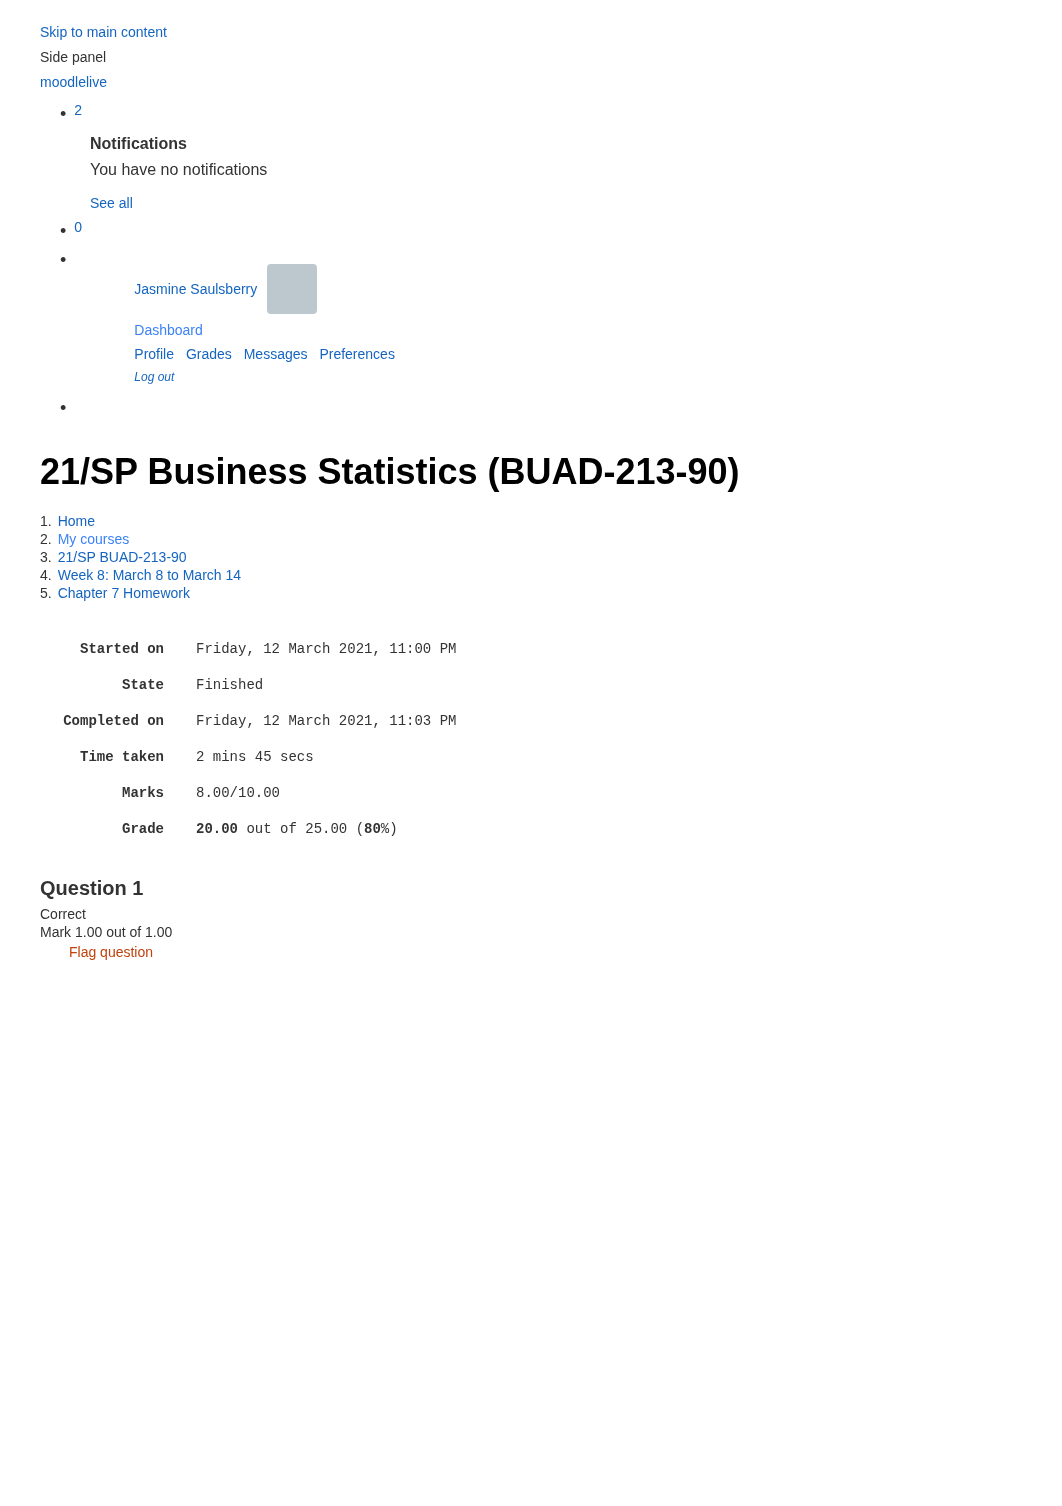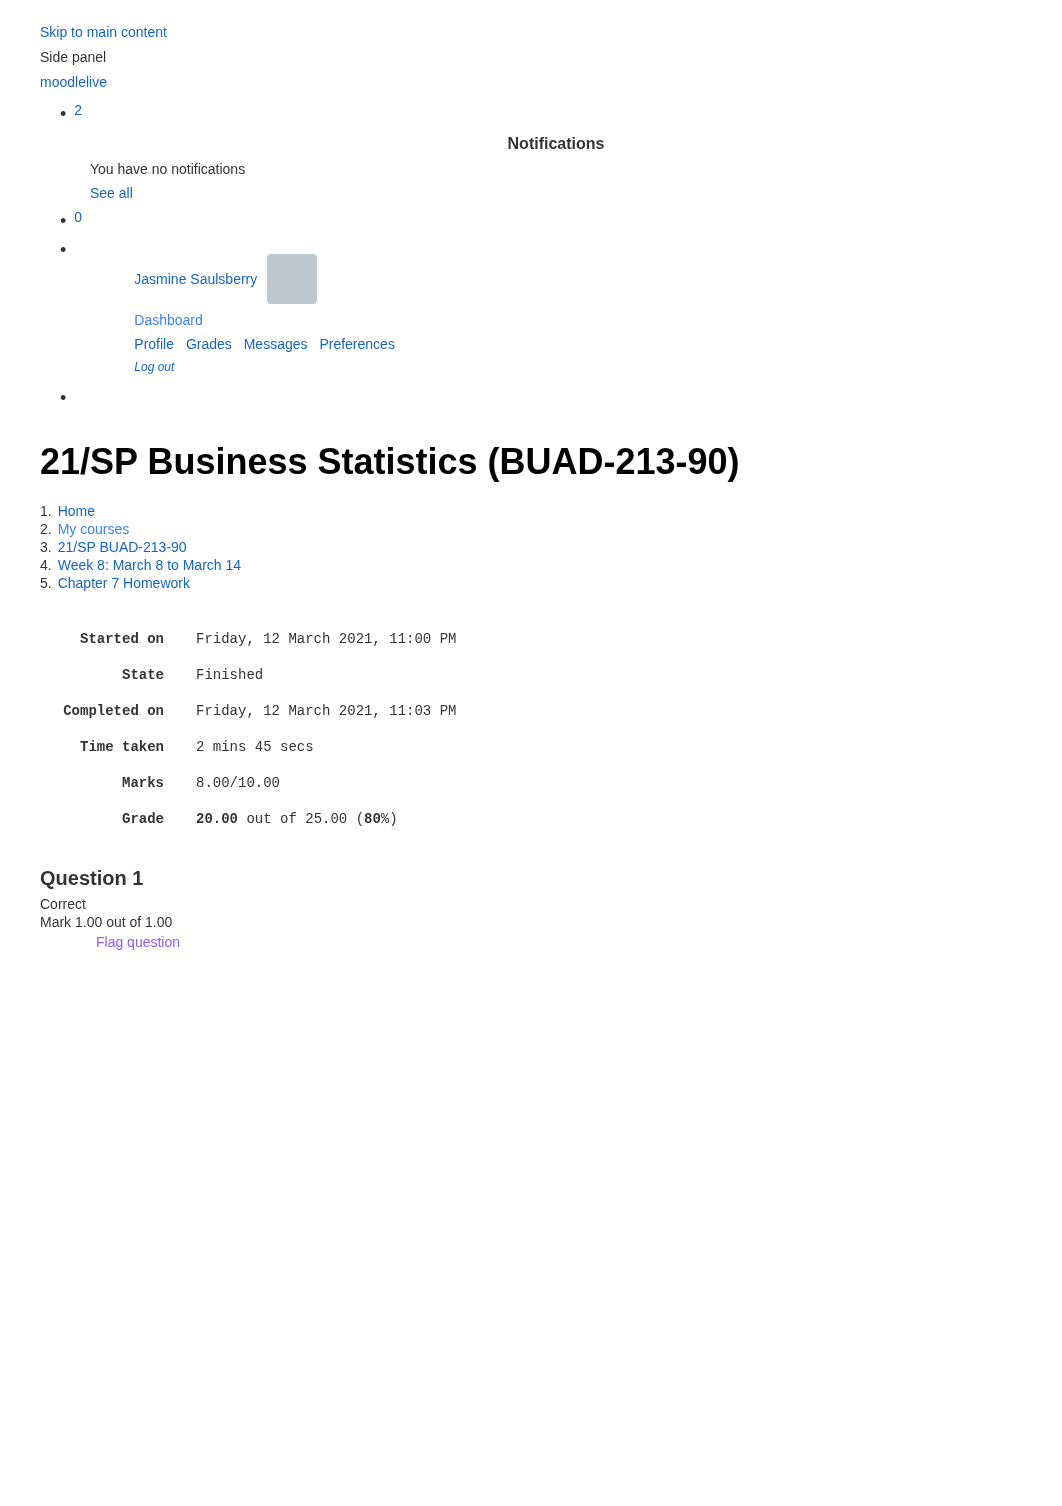--- a/index.html
+++ b/index.html
@@ -26,24 +26,23 @@
     .bullet { font-size: 18px; margin-right: 8px; line-height: 1.4; color: #333; }
 
     .notifications-box {
       margin-left: 30px;
       margin-top: 8px;
       margin-bottom: 8px;
     }
     .notifications-title {
       font-weight: bold;
       font-size: 16px;
-      text-align: center;
-      margin-bottom: 8px;
-    }
-    .notifications-text { margin-bottom: 8px; font-size: 14px; }
+      margin-bottom: 8px;
+    }
+    .notifications-text { margin-bottom: 16px; font-size: 16px; }
 
     .user-section {
       margin-left: 60px;
       margin-top: 16px;
       margin-bottom: 8px;
     }
     .user-avatar-row {
       display: flex;
       align-items: center;
       margin-bottom: 8px;
@@ -100,21 +99,21 @@
     .quiz-info-table .value-col { color: #333; }
 
     .question-section { margin-top: 20px; }
     .question-heading {
       font-size: 20px;
       font-weight: bold;
       margin-bottom: 6px;
     }
     .question-status { margin-bottom: 2px; }
     .question-mark { margin-bottom: 4px; }
-    .flag-question { margin-left: 56px; color: #8b5cf6; }
+    .flag-question { margin-left: 29px; color: #c2410c; }
   </style>
 </head>
 <body>
 
 <div class="top-links">
   <a>Skip to main content</a>
   <span style="display:block;line-height:1.8;color:#333;">Side panel</span>
   <a>moodlelive</a>
 </div>
 

